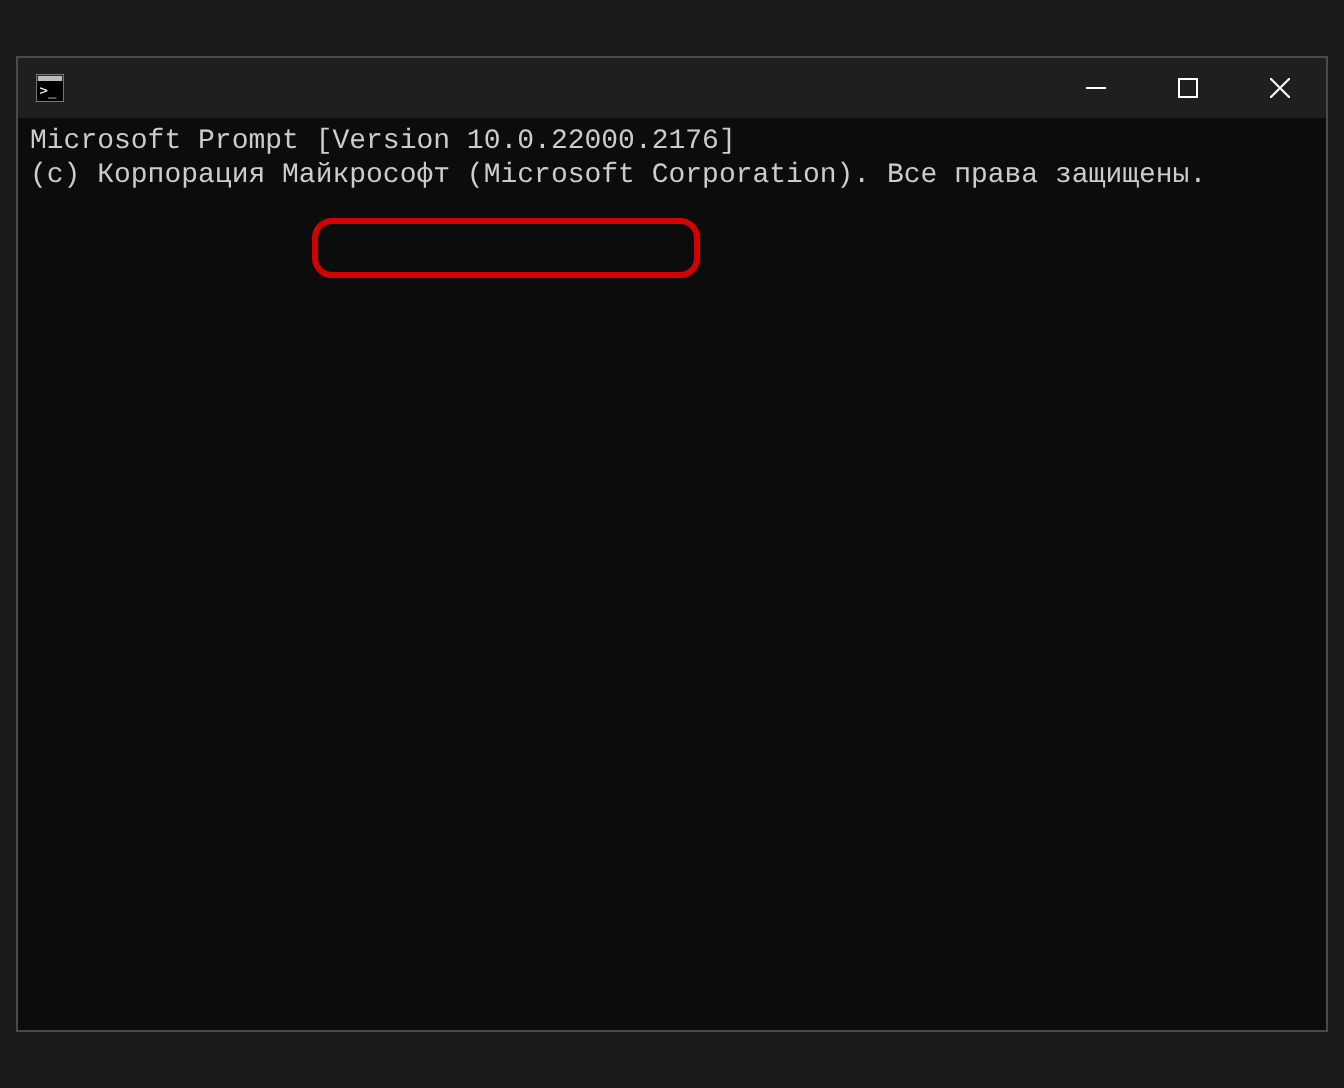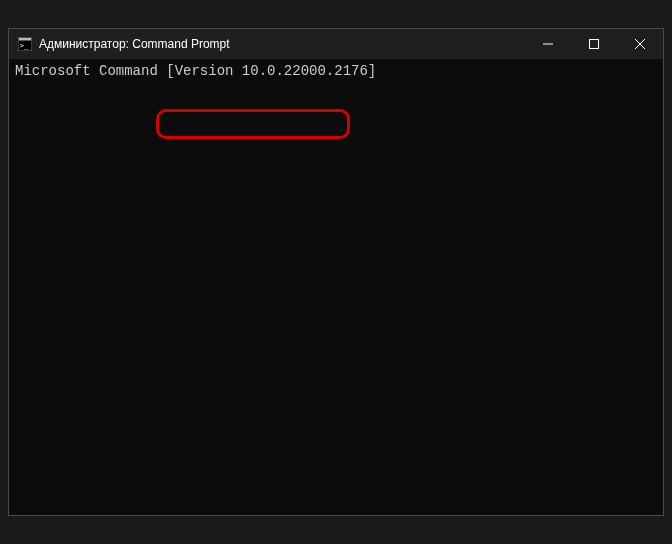--- a/index.html
+++ b/index.html
@@ -110,21 +110,20 @@
 <div class="window">
   <div class="titlebar">
     <div class="titlebar-left">
       <span class="app-icon">
         <svg viewBox="0 0 16 16">
           <rect x="0" y="0" width="16" height="16" fill="#000000" stroke="#888" stroke-width="1"></rect>
           <rect x="1" y="1" width="14" height="3" fill="#bbbbbb"></rect>
           <text x="2" y="12" font-size="8" fill="#ffffff" font-family="monospace">&gt;_</text>
         </svg>
       </span>
-      <span class="title-text">Администратор: Command Prompt</span>
     </div>
     <div class="titlebar-buttons">
       <div class="titlebar-btn">
         <svg viewBox="0 0 10 10">
             <line x1="0" y1="5" x2="10" y2="5"></line>
           </svg>
       </div>
       <div class="titlebar-btn">
         <svg viewBox="0 0 10 10">
             <rect x="0.5" y="0.5" width="9" height="9"></rect>
@@ -133,19 +132,20 @@
       <div class="titlebar-btn">
         <svg viewBox="0 0 10 10">
             <line x1="0" y1="0" x2="10" y2="10"></line>
             <line x1="10" y1="0" x2="0" y2="10"></line>
           </svg>
       </div>
     </div>
   </div>
 
   <div class="terminal-content">
-    <div class="terminal-line">Microsoft Command [Version 10.0.22000.2176]</div>
+    <div class="terminal-line">Microsoft Prompt [Version 10.0.22000.2176]</div>
+    <div class="terminal-line">(c) Корпорация Майкрософт (Microsoft Corporation). Все права защищены.</div>
     <div class="blank-line"></div>
     <div class="highlight" style="left:147px; top:50px; width:194px; height:30px;"></div>
   </div>
 
   <div class="scrollbar"></div>
 </div>
 
 </body></html>

